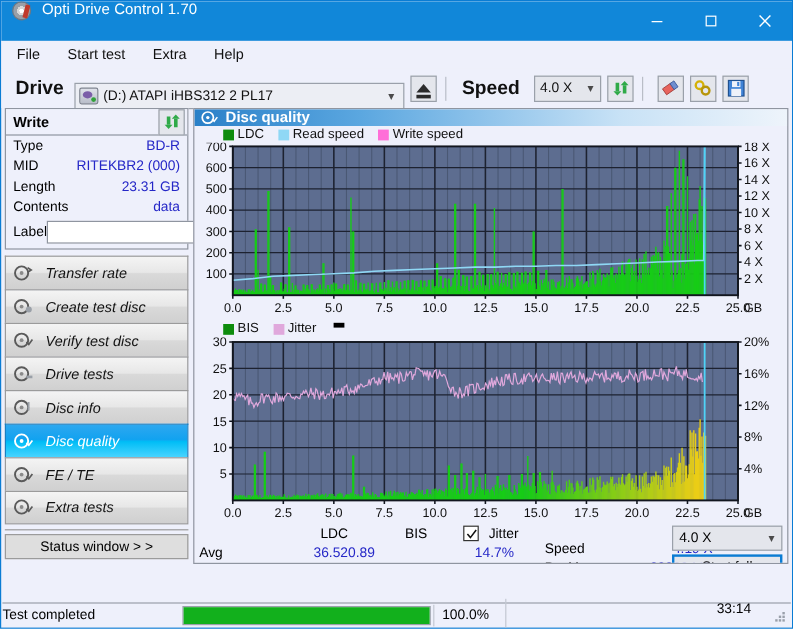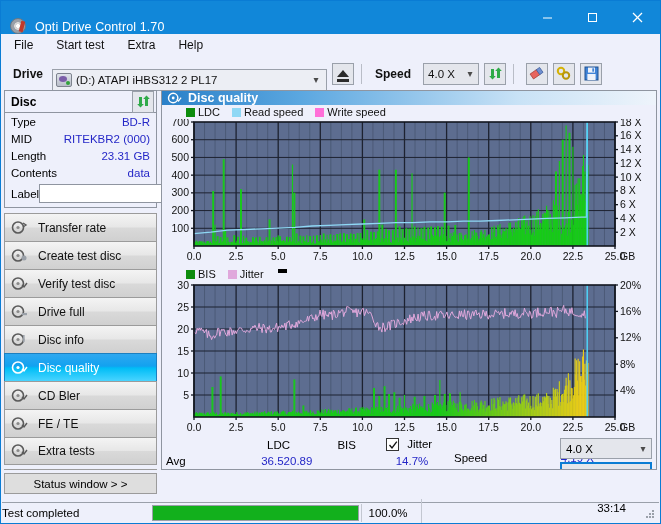--- a/index.html
+++ b/index.html
@@ -16,21 +16,21 @@
     width: 661px; height: 524px;
     background: #eef0fb;
     border: 1px solid #0a7cd4;
     overflow: hidden;
   }
 
   
   #titlebar {
     height: 33px;
     background: #1187d9;
-    display: flex; align-items: flex-end;
+    display: flex; align-items: flex-start;
     position: relative;
   }
   #app-icon {
     width: 16px; height: 16px;
     margin-left: 9px; margin-right: 9px;
     border-radius: 50%;
     background: radial-gradient(circle at 50% 50%, #ffffff 0 18%, #d8d8d8 19% 38%, #9aa0a8 39% 100%);
     border: 1px solid #6e7883;
     position: relative;
   }
@@ -66,21 +66,21 @@
   .menu-item { padding: 2px 10px 3px 4px; margin-right: 9px; }
 
   
   #toolbar {
     height: 33px;
     background: #eef0fb;
     display: flex; align-items: center;
     padding: 0 6px;
     font-size: 12px; color: #111;
   }
-  .tb-label { font-weight: bold; font-size: 12px; margin: 0 9px 0 6px; }
+  .tb-label { font-weight: bold; font-size: 16px; margin: 0 9px 0 6px; }
   #drive-combo {
     flex: 0 0 275px;
     height: 22px;
     background: #eceef4;
     border: 1px solid #9aa0aa;
     display: flex; align-items: center;
     padding: 0 2px 0 3px;
     font-size: 11.5px;
     margin-top: 12px;
   }
@@ -155,21 +155,21 @@
   #label-btn {
     width: 22px; height: 21px; border: 1px solid #9aa0aa; background: #e4e6ec;
     display: flex; align-items: center; justify-content: center;
   }
 
   #navlist { margin-top: 5px; }
   .nav-item {
     height: 28px; display: flex; align-items: center;
     background: linear-gradient(#f4f4f4 0%, #e7e7e7 48%, #d9d9d9 52%, #d0d0d0 100%);
     border: 1px solid #9b9b9b; border-bottom: none;
-    padding-left: 6px; font-size: 12px; color: #111;
+    padding-left: 6px; font-size: 12px; color: #111; font-style: italic;
   }
   .nav-item:last-child { border-bottom: 1px solid #9b9b9b; }
   .nav-item.active {
     background: linear-gradient(#2ea8ef 0%, #12a2f0 45%, #00bdf6 52%, #49d4ff 100%);
     color: #ffffff;
     border-color: #1b7fc0;
   }
   .nav-ico { width: 19px; height: 16px; margin-right: 8px; flex: 0 0 auto; }
 
   #statuswin-wrap { margin-top: 4px; border-top: 1px solid #9b9b9b; padding-top: 3px;}
@@ -343,21 +343,21 @@
       </svg>
     </div>
   </div>
 
   <div id="main">
 
     <div id="left">
 
       <div id="disc-box">
         <div id="disc-head">
-          <span class="t">Disc</span>
+          <span class="t">Write</span>
           <span class="tbbtn" style="margin:0">
             <svg width="15" height="15" viewBox="0 0 15 15">
               <path d="M3 10 L3 3 L6 3 L6 10 Z" fill="#2faa48"></path>
               <path d="M1.2 10 L4.5 13.6 L7.8 10 Z" fill="#2faa48"></path>
               <path d="M9 5 L9 12 L12 12 L12 5 Z" fill="#2faa48"></path>
               <path d="M7.2 5 L10.5 1.4 L13.8 5 Z" fill="#2faa48"></path>
             </svg>
           </span>
         </div>
         <div class="disc-row">
@@ -420,51 +420,41 @@
           <span>Verify test disc</span>
         </div>
         <div class="nav-item">
           <span class="nav-ico">
             <svg width="17" height="15" viewBox="0 0 17 15">
                 <circle cx="7" cy="7.5" r="5.5" fill="none" stroke="#5a5a5a" stroke-width="1.6"></circle>
                 <circle cx="7" cy="7.5" r="1.6" fill="#8a8a8a"></circle>
                 <rect x="11" y="9" width="5" height="2.2" fill="#9aa0a8"></rect>
               </svg>
           </span>
-          <span>Drive full</span>
+          <span>Drive tests</span>
         </div>
         <div class="nav-item">
           <span class="nav-ico">
             <svg width="17" height="15" viewBox="0 0 17 15">
                 <circle cx="7" cy="7.5" r="5.5" fill="none" stroke="#5a5a5a" stroke-width="1.6"></circle>
                 <circle cx="7" cy="7.5" r="1.6" fill="#8a8a8a"></circle>
                 <rect x="12" y="3" width="1.6" height="7" fill="#9aa0a8"></rect>
               </svg>
           </span>
           <span>Disc info</span>
         </div>
         <div class="nav-item active">
           <span class="nav-ico">
             <svg width="17" height="15" viewBox="0 0 17 15">
                 <circle cx="7" cy="7.5" r="5.5" fill="none" stroke="#ffffff" stroke-width="1.6"></circle>
                 <circle cx="7" cy="7.5" r="1.6" fill="#ffffff"></circle>
                 <path d="M11 9 l2 2 l3 -4" fill="none" stroke="#ffffff" stroke-width="1.4"></path>
               </svg>
           </span>
           <span>Disc quality</span>
-        </div>
-        <div class="nav-item">
-          <span class="nav-ico">
-            <svg width="17" height="15" viewBox="0 0 17 15">
-                <circle cx="7" cy="7.5" r="5.5" fill="none" stroke="#5a5a5a" stroke-width="1.6"></circle>
-                <circle cx="7" cy="7.5" r="1.6" fill="#8a8a8a"></circle>
-                <path d="M11 9 l2 2 l3 -4" fill="none" stroke="#5a5a5a" stroke-width="1.4"></path>
-              </svg>
-          </span>
-          <span>CD Bler</span>
         </div>
         <div class="nav-item">
           <span class="nav-ico">
             <svg width="17" height="15" viewBox="0 0 17 15">
                 <circle cx="7" cy="7.5" r="5.5" fill="none" stroke="#5a5a5a" stroke-width="1.6"></circle>
                 <circle cx="7" cy="7.5" r="1.6" fill="#8a8a8a"></circle>
                 <path d="M11 9 l2 2 l3 -4" fill="none" stroke="#5a5a5a" stroke-width="1.4"></path>
               </svg>
           </span>
           <span>FE / TE</span>

